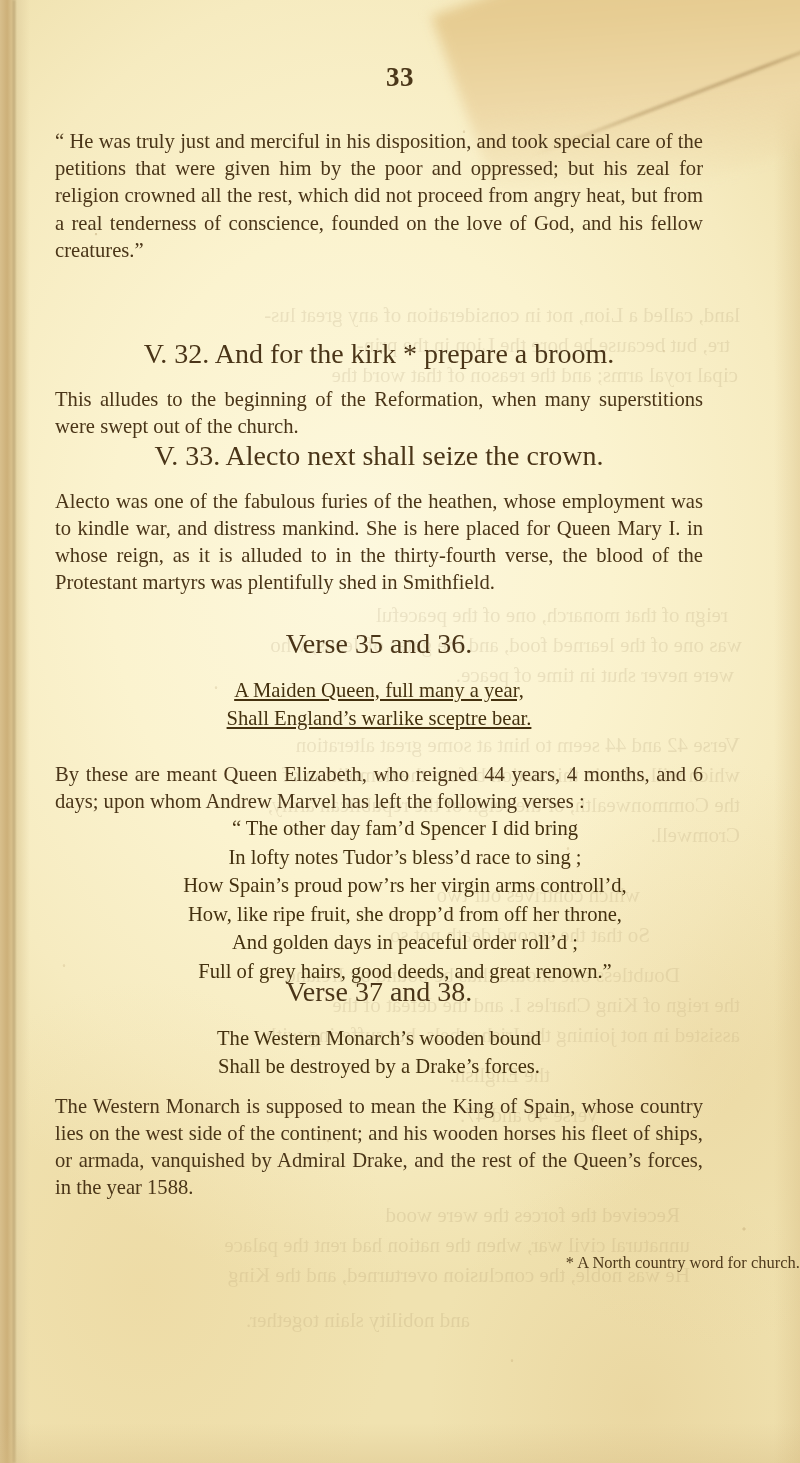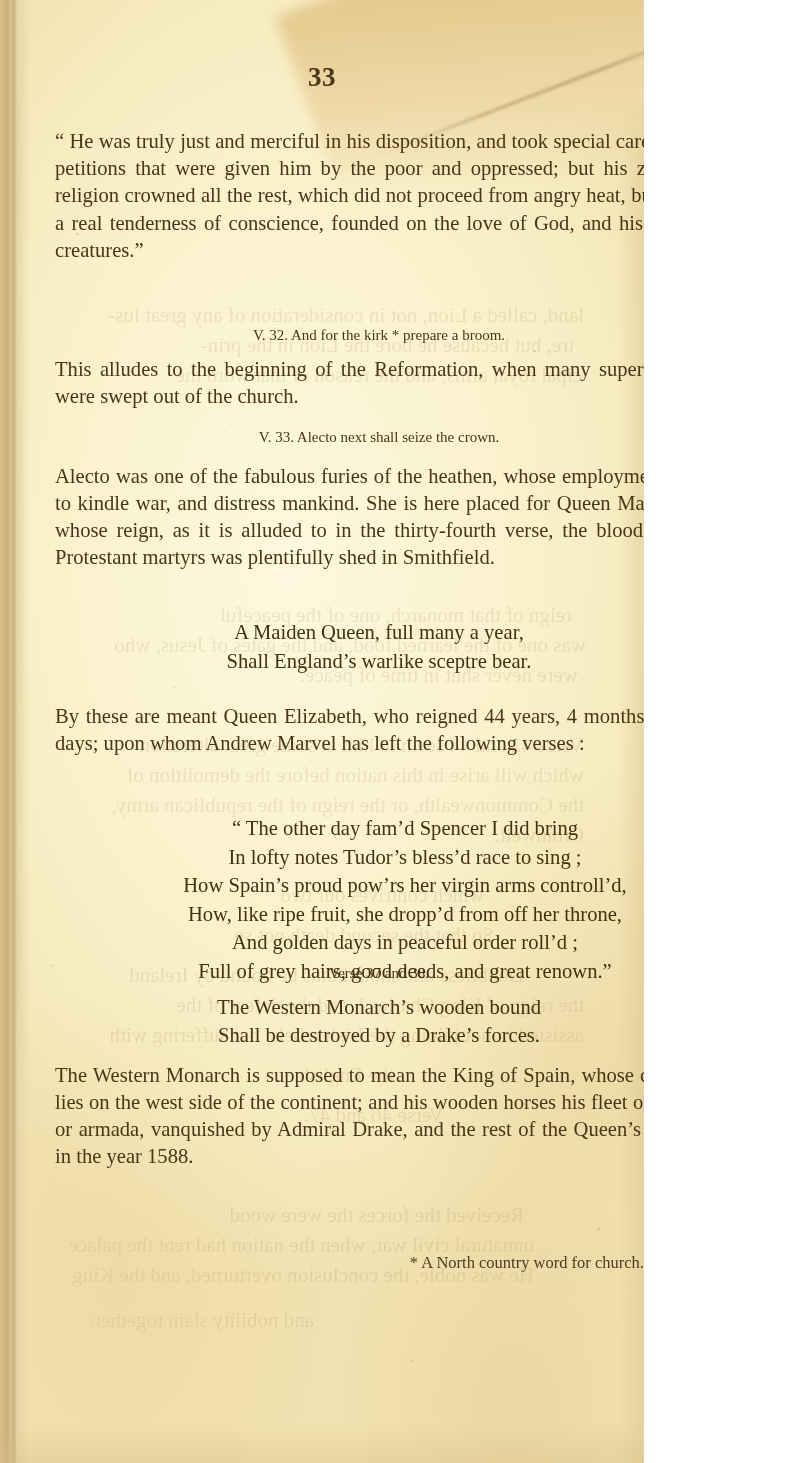--- a/index.html
+++ b/index.html
@@ -3,21 +3,21 @@
 <meta charset="utf-8">
 <style>
   html, body {
     margin: 0;
     padding: 0;
     background: #ffffff;
   }
 
   #page {
     position: relative;
-    width: 644px;
+    width: 800px;
     height: 1463px;
     overflow: hidden;
     background: #86efac;
     font-family: "Liberation Serif", "DejaVu Serif", serif;
     color: #4c3820;
   }
 
   
   .paper-base {
     position: absolute;
@@ -148,22 +148,22 @@
   p.para {
     margin: 0;
     font-size: 20.6px;
     line-height: 27.2px;
     text-align: justify;
     text-justify: inter-word;
     color: #4a3518;
   }
 
   .verse-head {
-    margin: 0;
-    font-size: 15px;
+    margin: 18px;
+    font-size: 28px;
     line-height: 27.5px;
     color: #4a3518;
   }
 
   .centered { text-align: center; }
 
   .verse {
     margin: 0;
     font-size: 20.6px;
     line-height: 28.5px;
@@ -231,21 +231,22 @@
       <p class="verse-head centered">V. 32.  And for the kirk * prepare a broom.</p>
       <p class="para" style="margin-top:6px;">This alludes to the beginning of the Reformation, when many superstitions were swept out of the church.</p>
     </div>
 
     <div class="block" style="top:424px;">
       <p class="verse-head centered">V. 33.  Alecto next shall seize the crown.</p>
       <p class="para" style="margin-top:11px;">Alecto was one of the fabulous furies of the heathen, whose employment was to kindle war, and distress mankind. She is here placed for Queen Mary I. in whose reign, as it is alluded to in the thirty-fourth verse, the blood of the Protestant martyrs was plentifully shed in Smithfield.</p>
     </div>
 
     <div class="block" style="top:612px;">
-      <p class="verse centered" style="margin-top:6px;">
+      <p class="verse-head centered">Verse 35 and 36.</p>
+      <p class="verse centered" style="margin-top:6px;text-decoration:underline;">
         <span class="ln">A Maiden Queen, full many a year,</span>
         <span class="ln">Shall England’s warlike sceptre bear.</span>
       </p>
       <p class="para" style="margin-top:28px;">By these are meant Queen Elizabeth, who reigned 44 years, 4 months, and 6 days; upon whom Andrew Marvel has left the following verses :</p>
     </div>
 
     <div class="block" style="top:814px; left:110px; width:590px;text-align:center;">
       <p class="verse quote-block">
         <span class="ln">“ The other day fam’d Spencer I did bring</span>
         <span class="ln">In lofty notes Tudor’s bless’d race to sing ;</span>

